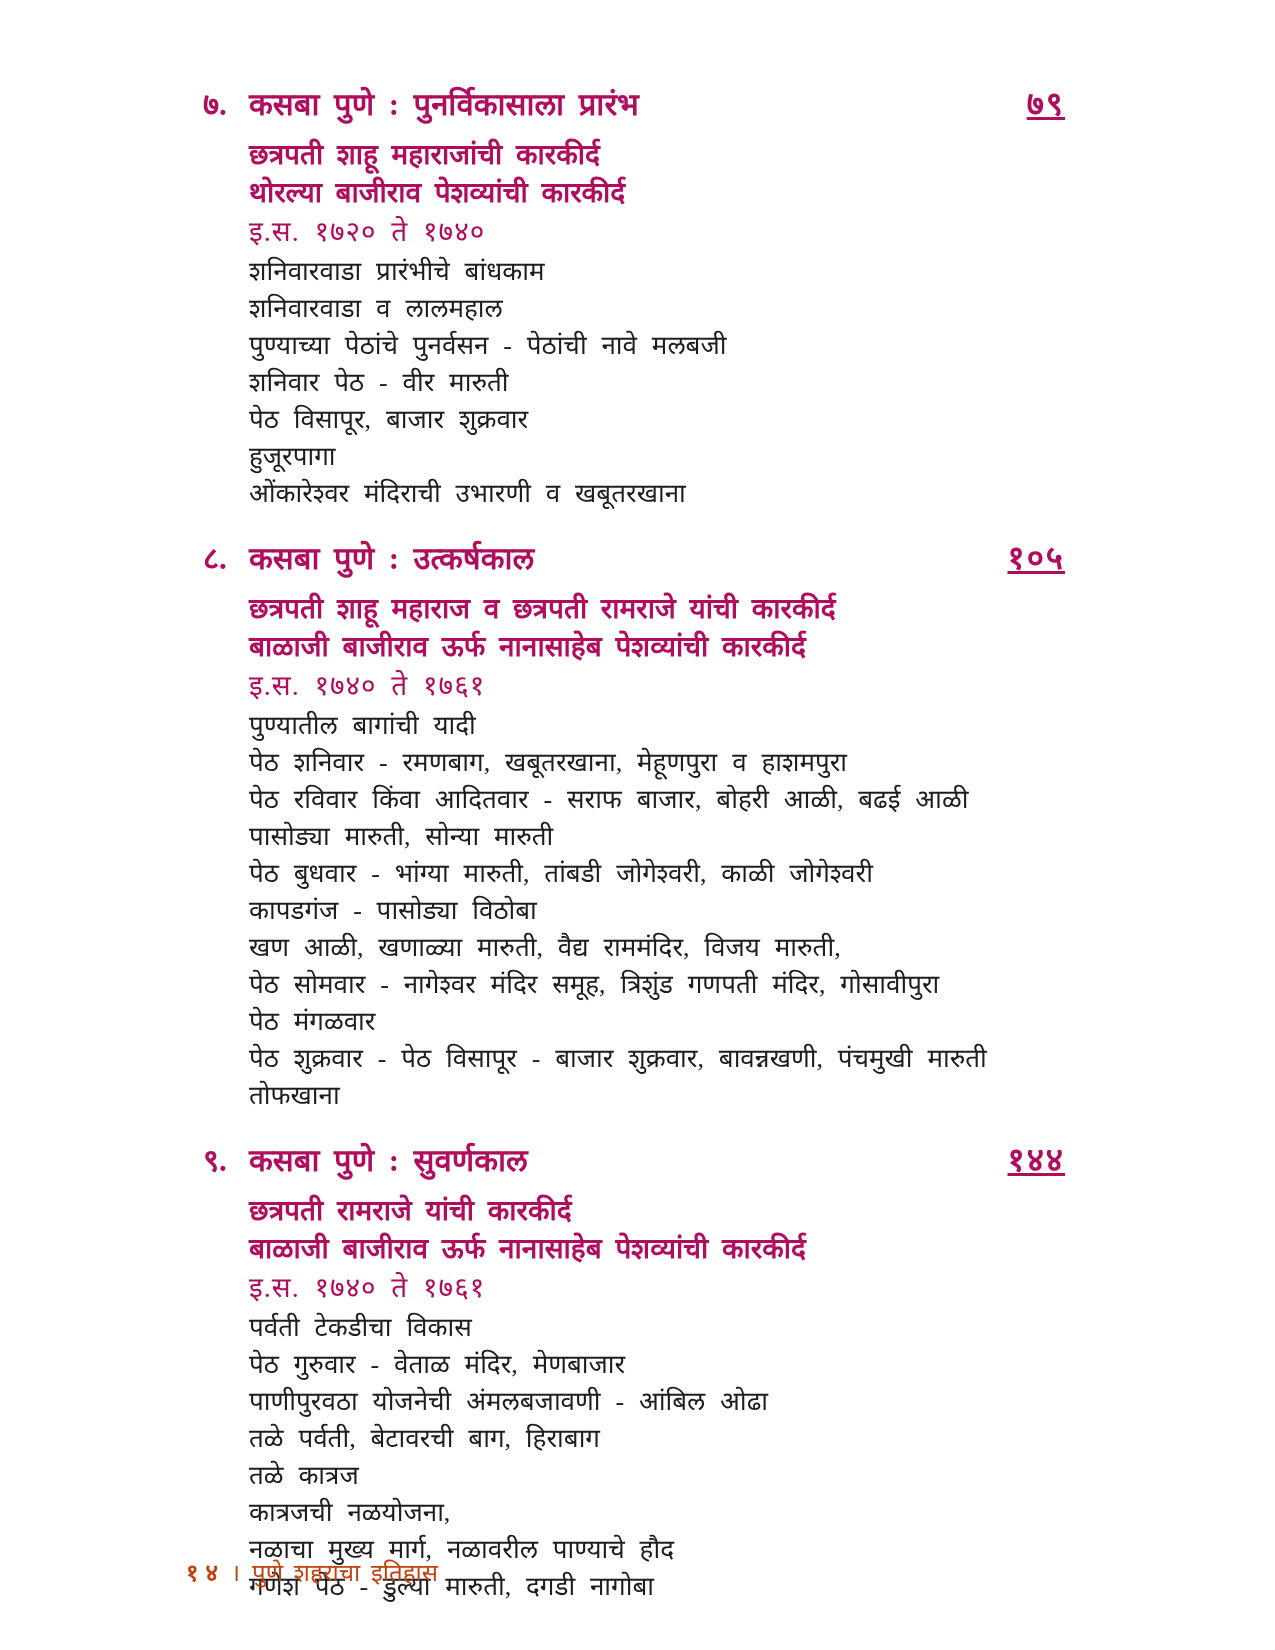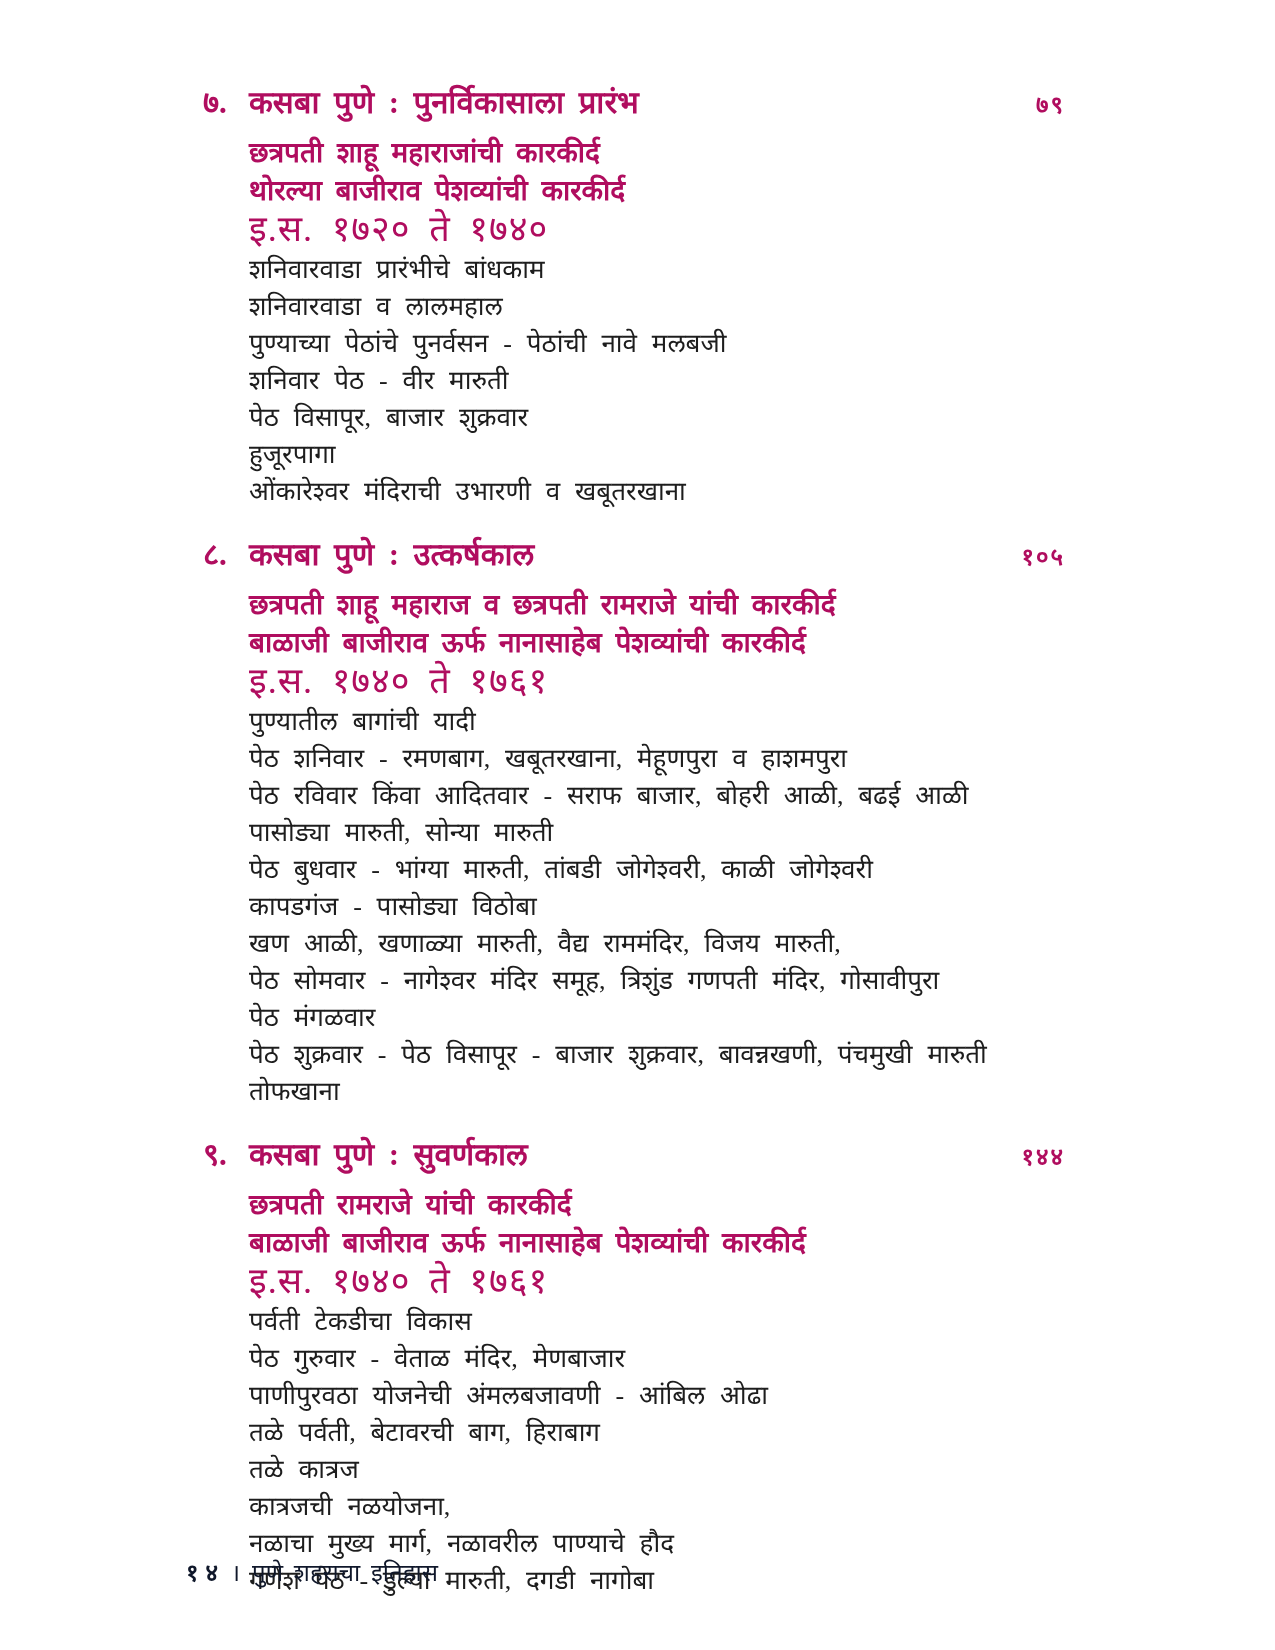--- a/index.html
+++ b/index.html
@@ -18,42 +18,42 @@
   .chapter{margin-bottom:22px;}
   .chapter-head{display:flex;align-items:baseline;}
   .chapter-num{
     flex:0 0 46px;font-size:31px;font-weight:700;color:var(--accent);
   }
   .chapter-title{
     flex:1;margin:0;font-size:31px;font-weight:700;color:var(--accent);
     word-spacing:0.22em;line-height:40px;
   }
   .chapter-page{
-    margin-left:14px;font-size:24px;font-weight:700;color:var(--accent);
-    letter-spacing:2px;white-space:nowrap;
+    margin-left:14px;font-size:33px;font-weight:700;color:var(--accent);
+    letter-spacing:2px;white-space:nowrap;text-decoration:underline;
   }
   .chapter-body{margin-left:46px;}
   .subtitles{margin-top:11px;}
   .subtitle{
     font-size:28px;font-weight:700;color:var(--accent);
     line-height:38px;word-spacing:0.24em;
   }
   .period{
-    font-size:36px;font-weight:400;color:var(--accent);
+    font-size:28px;font-weight:400;color:var(--accent);
     line-height:39px;word-spacing:0.24em;letter-spacing:1px;
   }
   .topics{list-style:none;margin:2px 0 0 0;padding:0;}
   .topic{
     font-size:26px;font-weight:400;color:var(--ink);
     line-height:37px;word-spacing:0.32em;
   }
   .footer{
     position:absolute;left:186px;bottom:62px;
     display:flex;align-items:baseline;
-    font-size:24px;color:#0f172a;
+    font-size:24px;color:#c2410c;
   }
   .footer-page-number{font-weight:700;letter-spacing:7px;}
   .footer-separator{font-weight:400;margin:0 12px 0 6px;}
   .footer-book-title{font-weight:400;word-spacing:0.2em;}
 </style>
 </head>
 <body>
 
 <div class="page">
   <main class="toc" id="toc">

